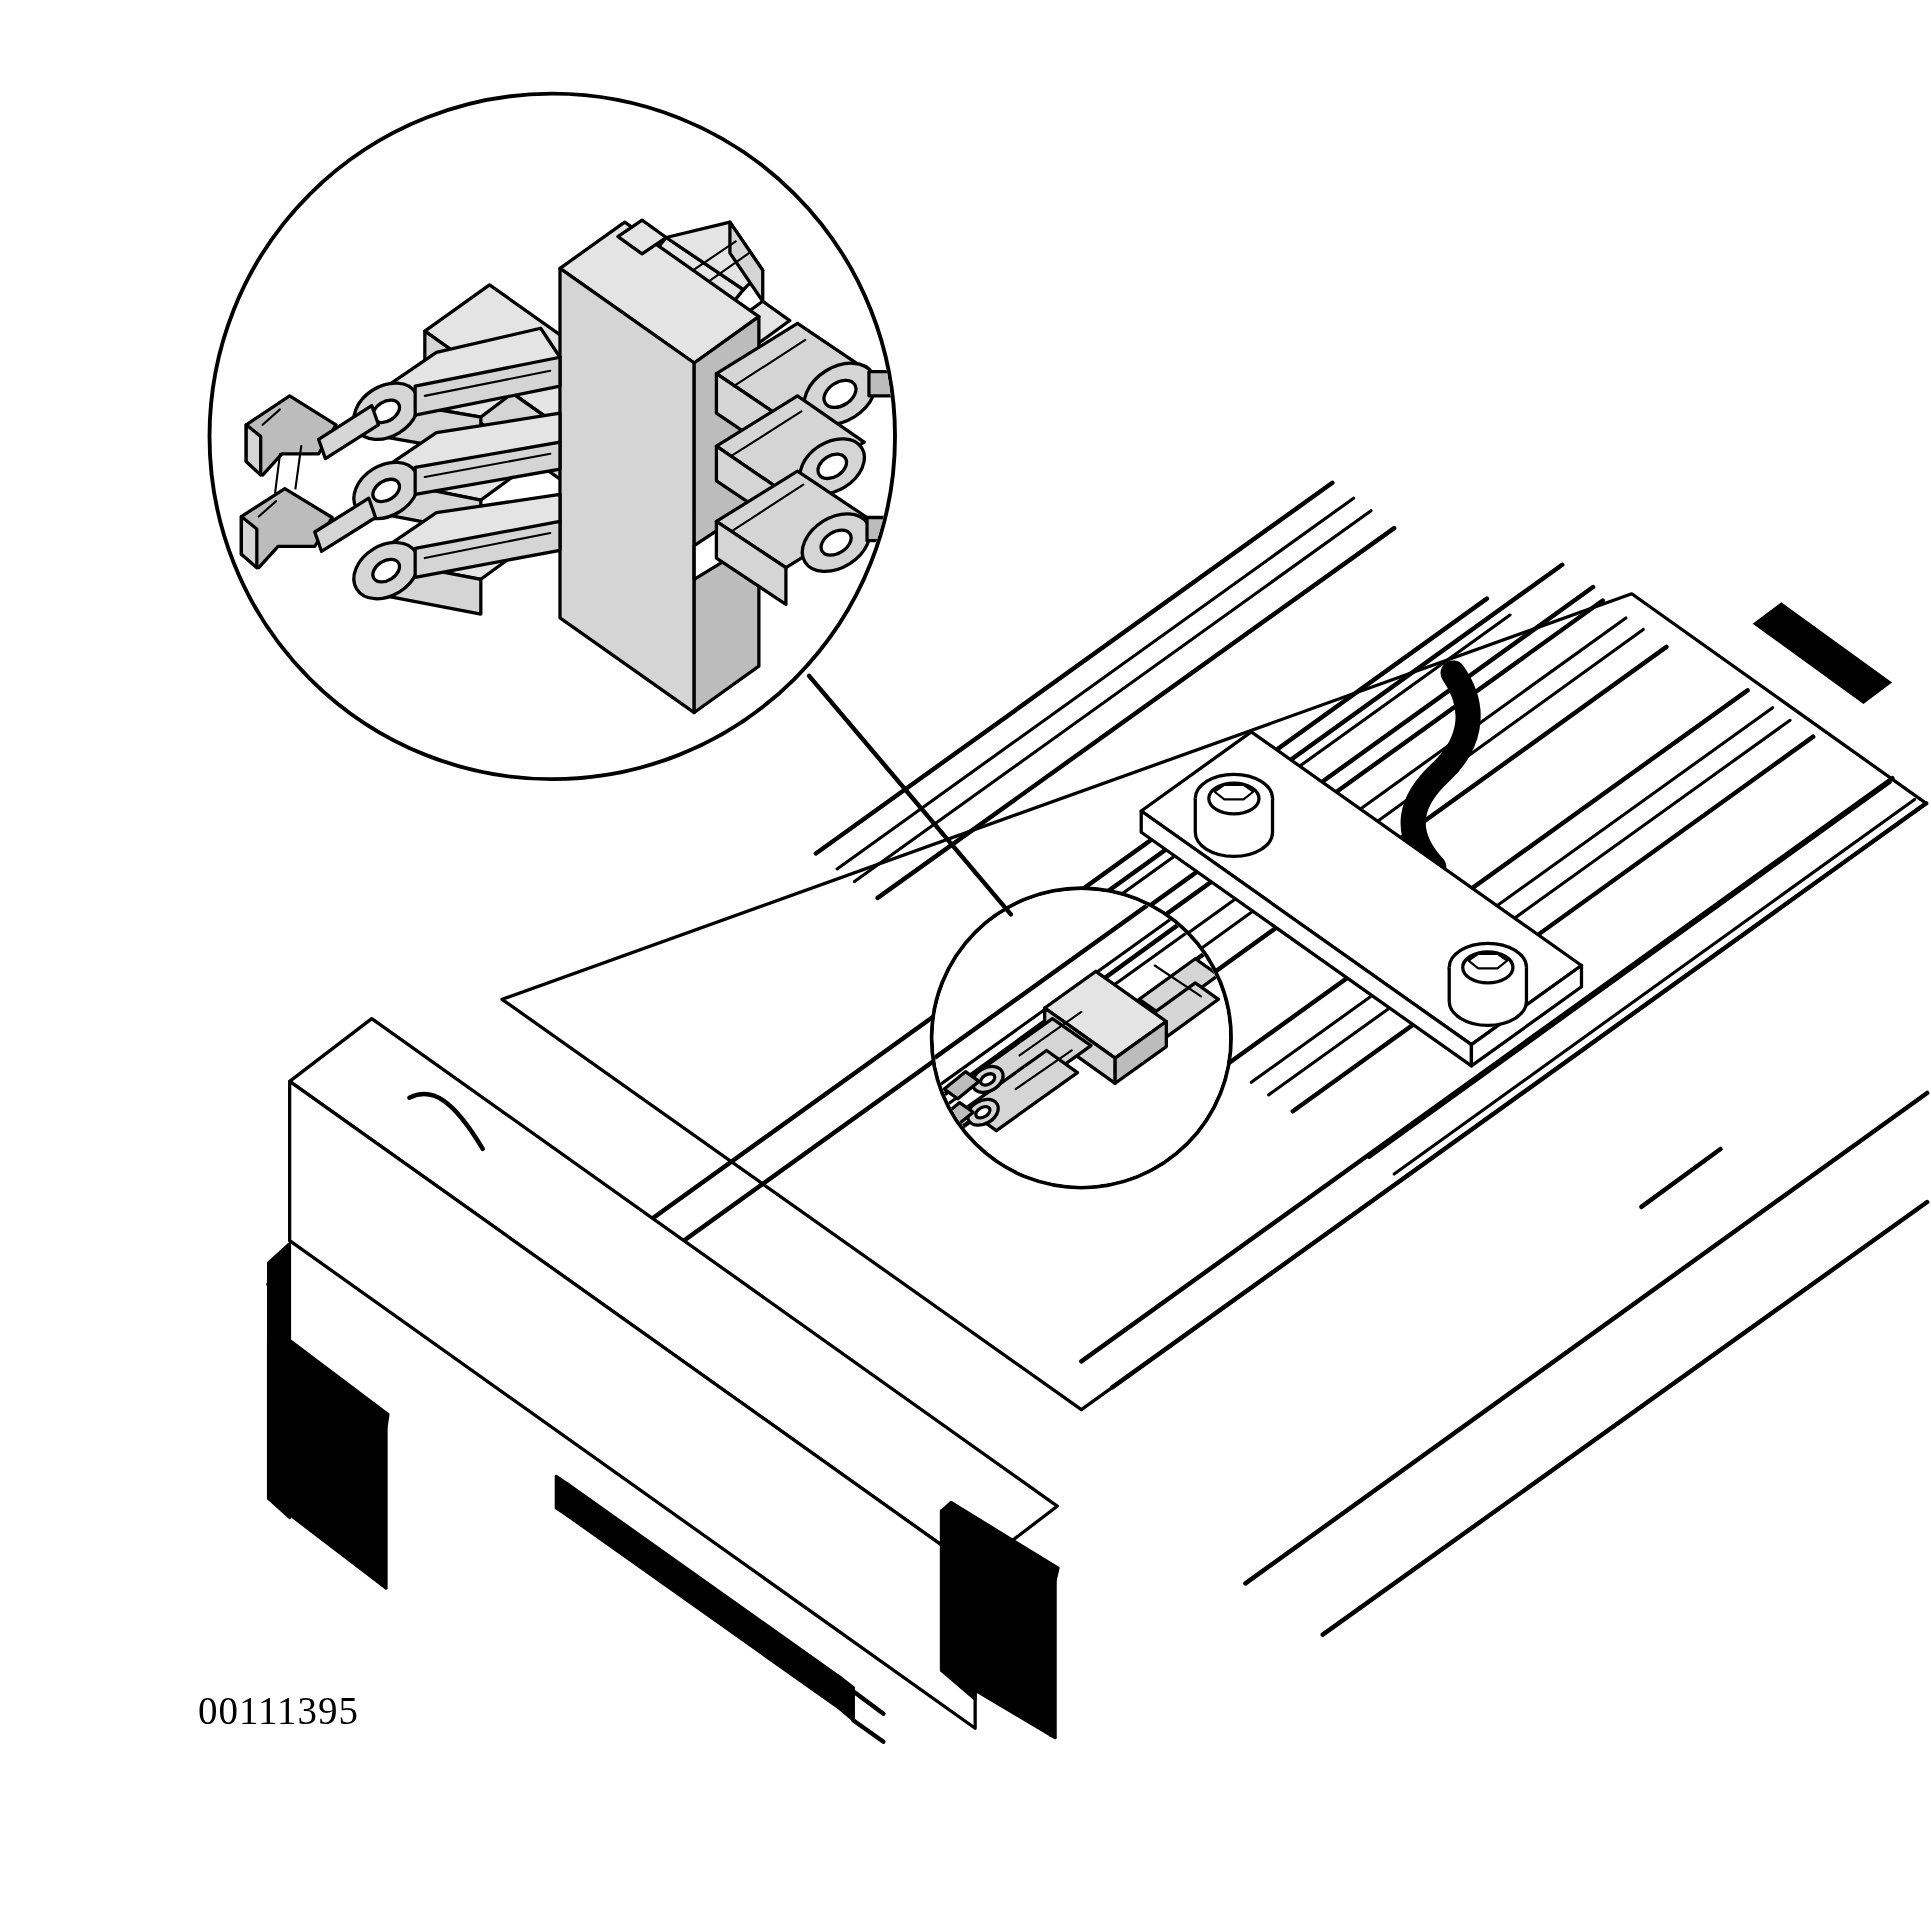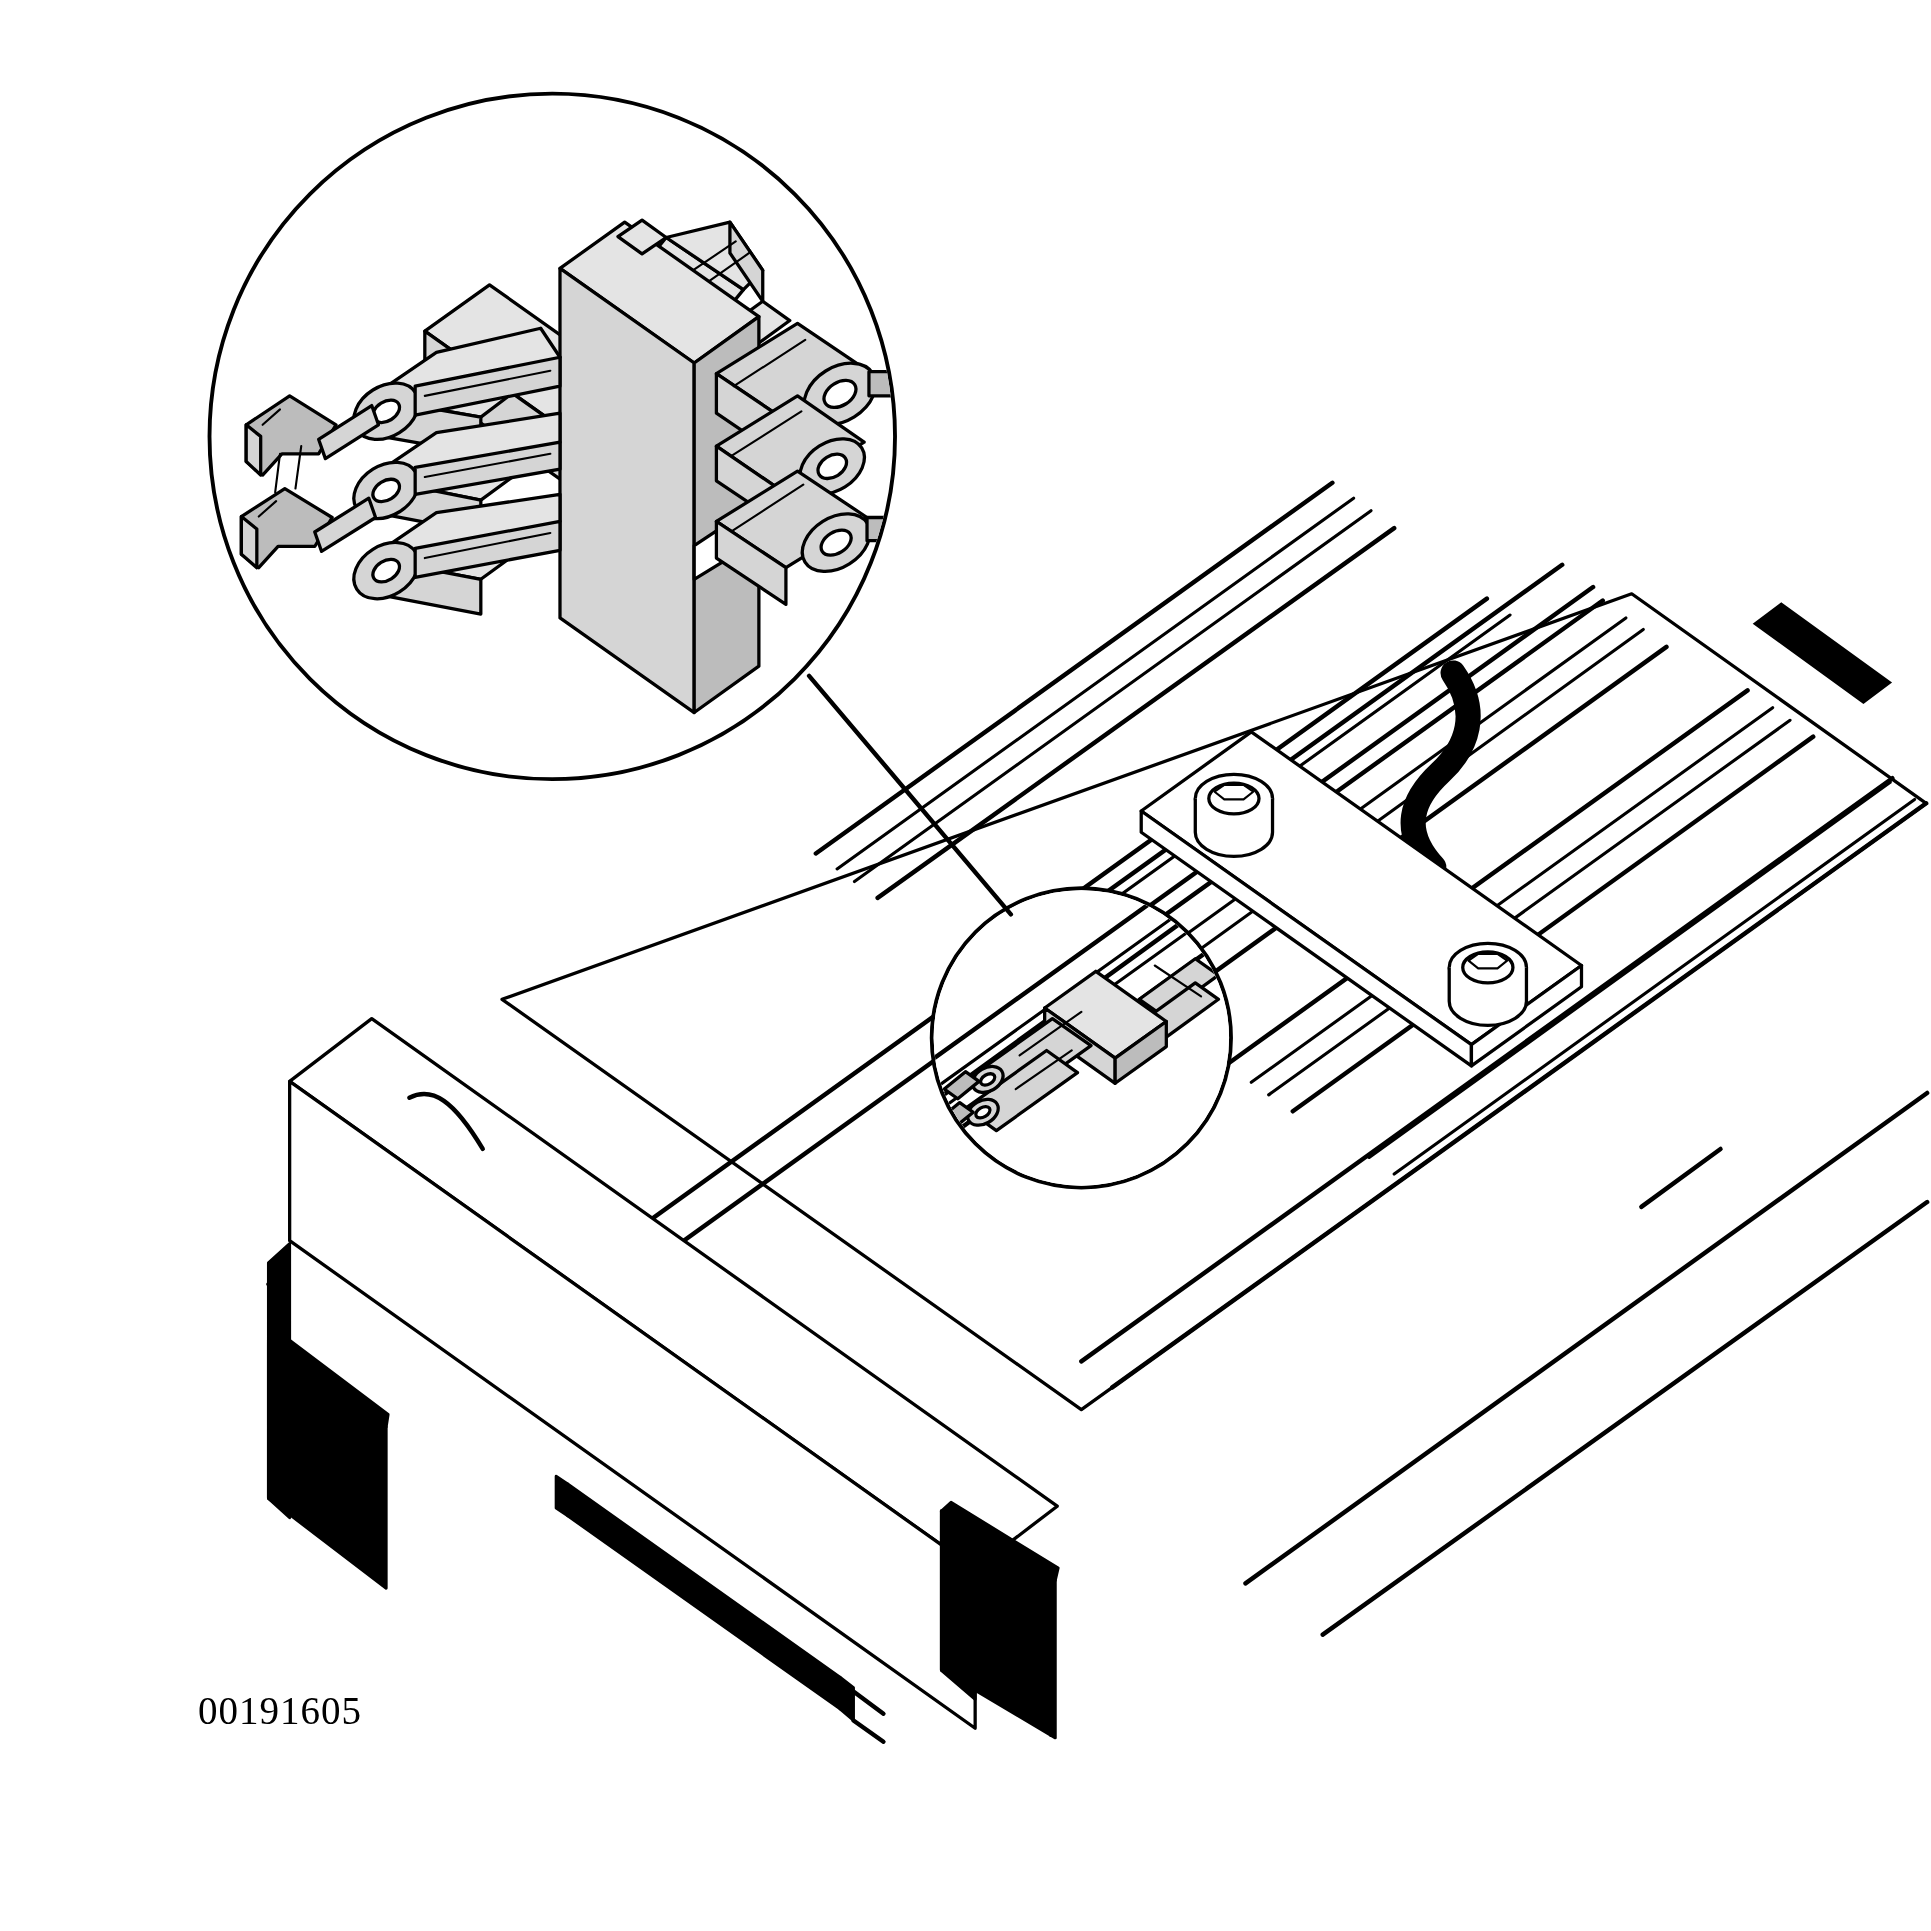--- a/index.html
+++ b/index.html
@@ -309,16 +309,16 @@
 
           <path class="face-gray" d="M 330,455 L 385,420 L 392,440 L 337,475 Z"></path>
           <path class="face-gray" d="M 326,551 L 382,516 L 389,536 L 333,571 Z"></path>
         </g>
 
       </g>
     </g>
 
   </svg>
 
-  <div id="caption">00191605</div>
+  <div id="caption">00111395</div>
 
 </div>
 
 
 </body></html>

